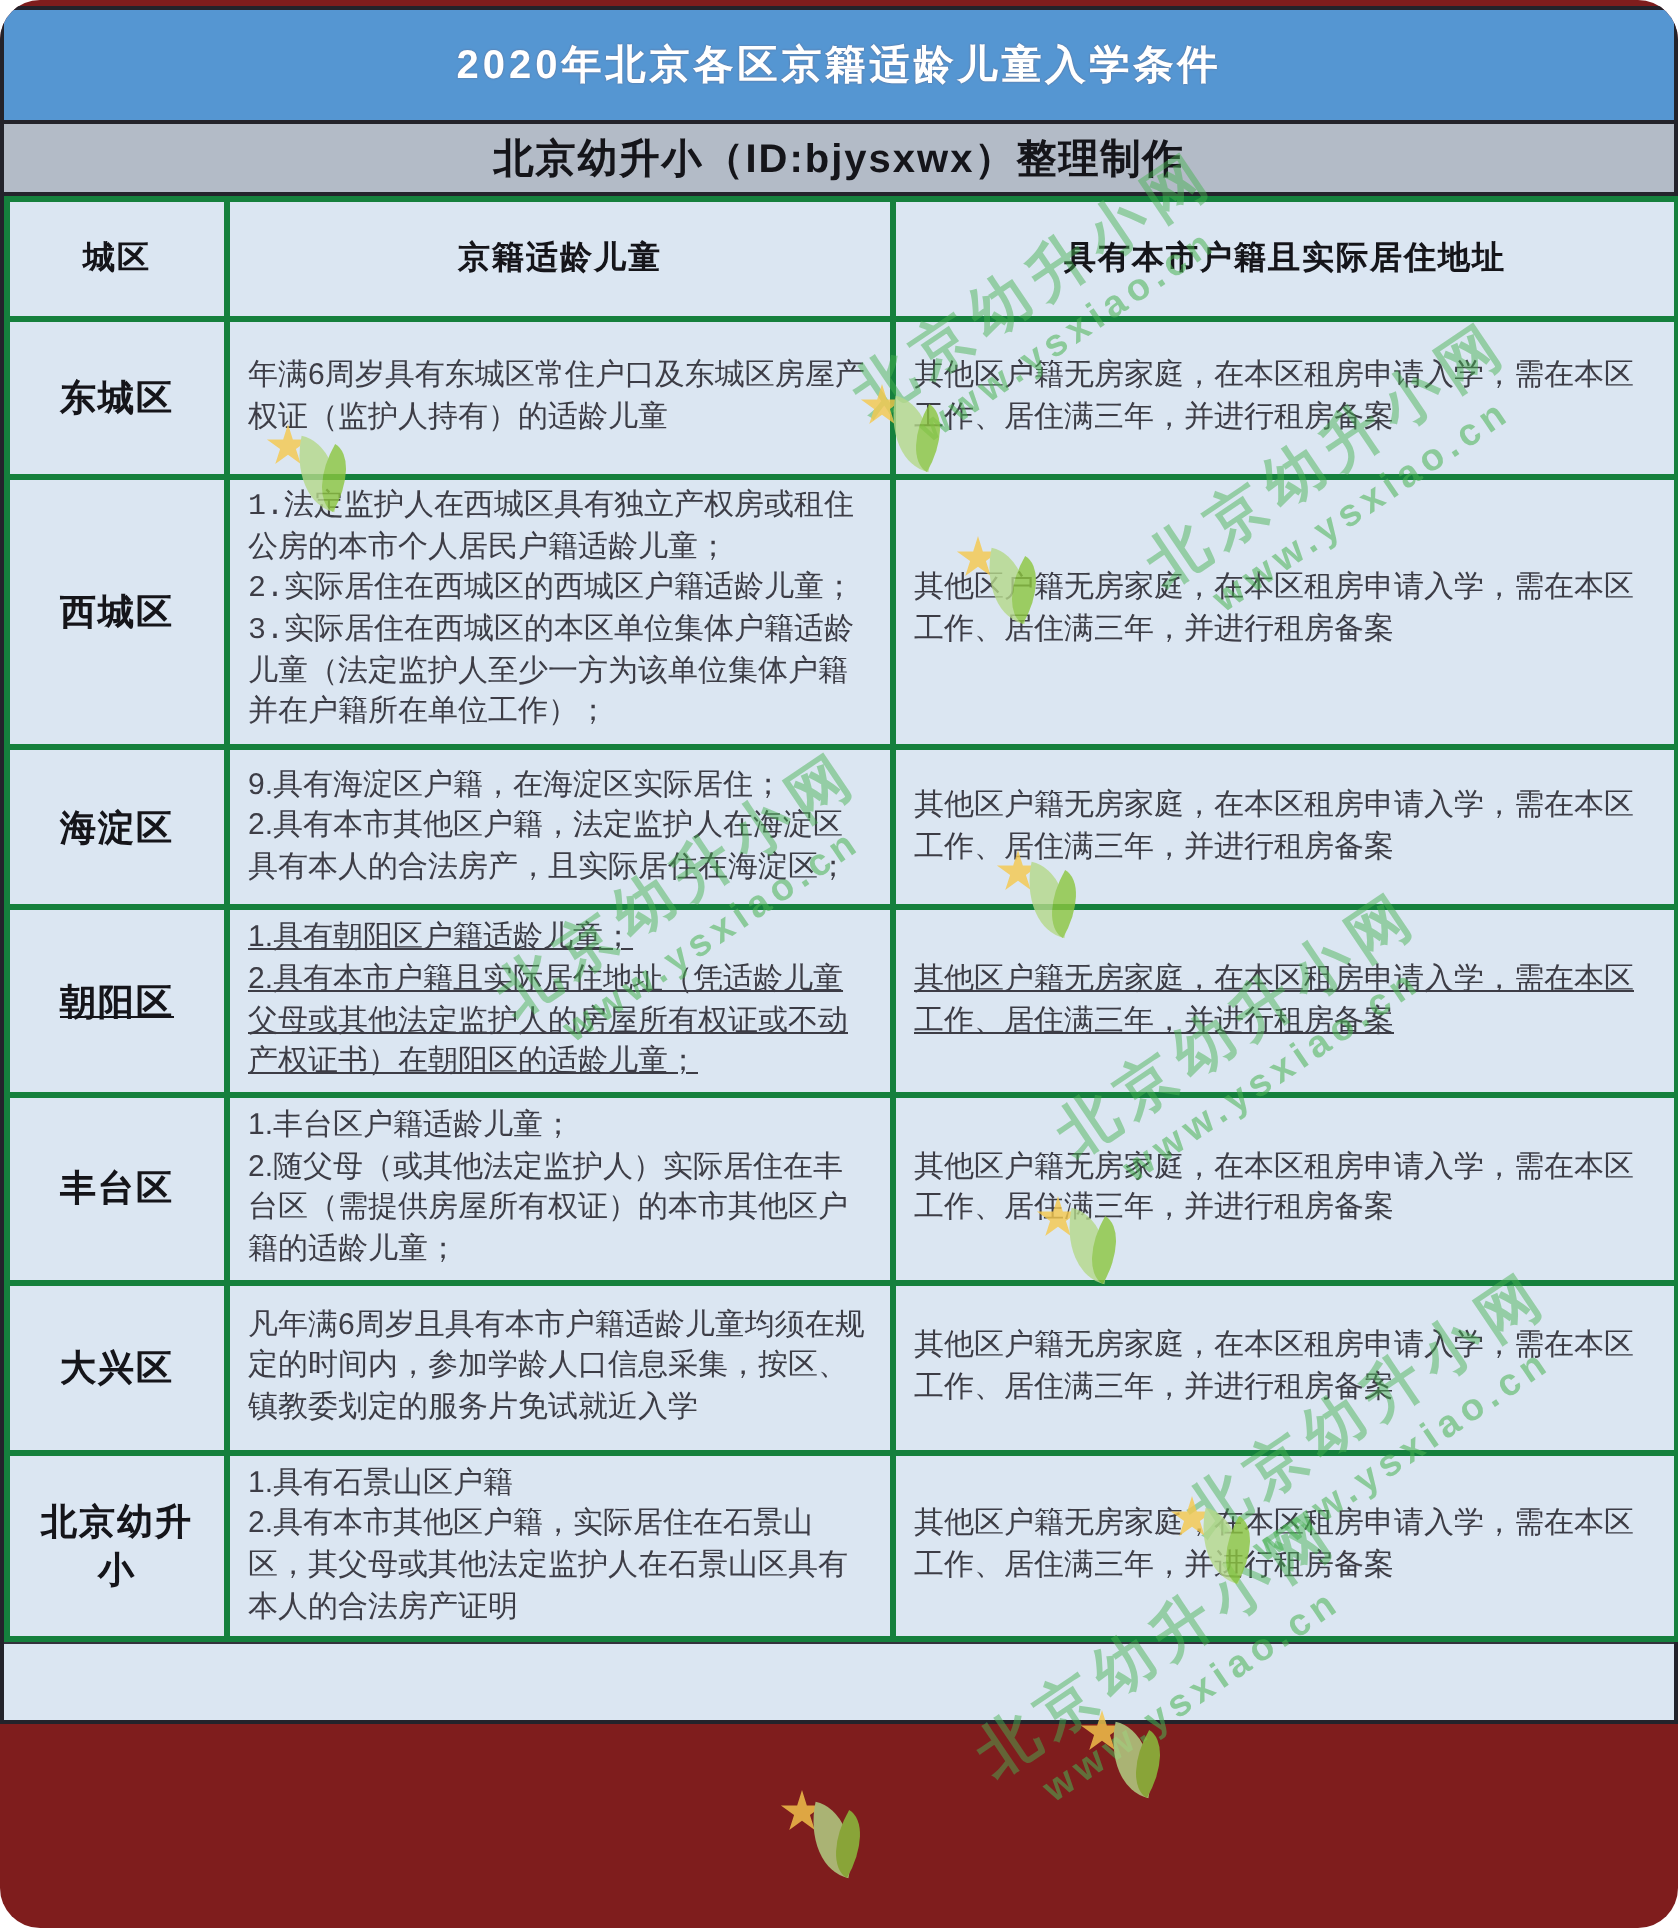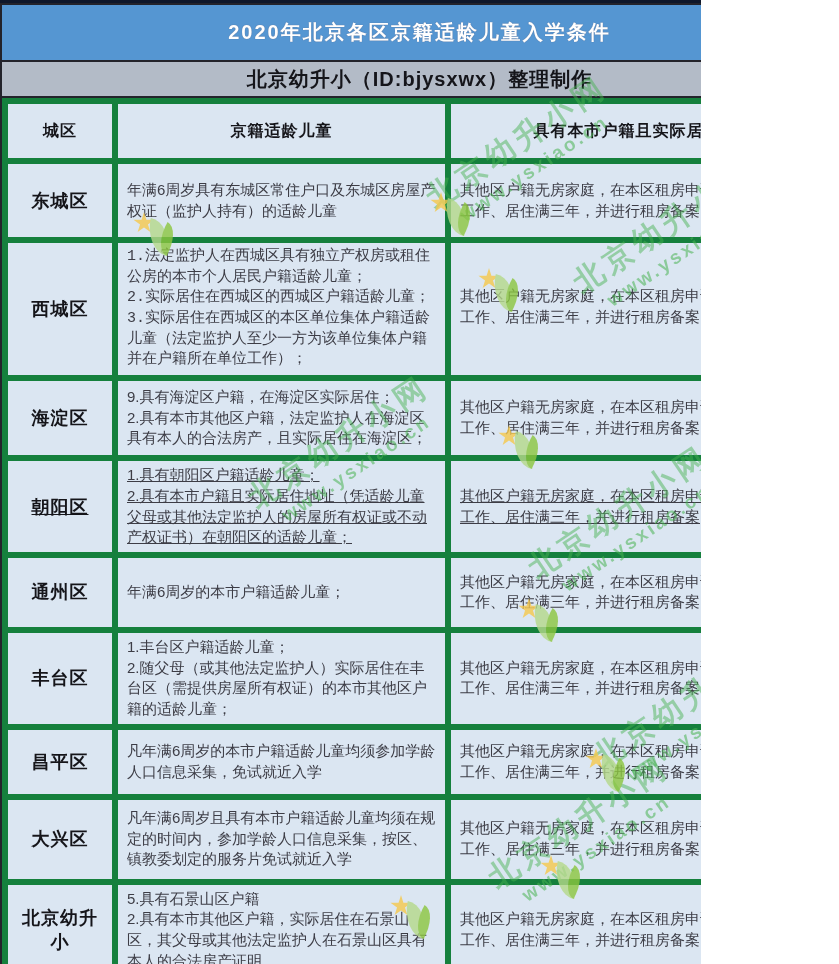--- a/index.html
+++ b/index.html
@@ -1,22 +1,23 @@
 <!DOCTYPE html>
 <html><head>
 <meta charset="utf-8">
 <style>
   html,body { margin:0; padding:0; background:#ffffff; }
   body { font-family: "Liberation Sans", "DejaVu Sans", sans-serif; }
   .page {
     position: relative;
-    width: 701px; height: 964px;
+    width: 839px; height: 964px;
     box-sizing: border-box;
-    background: #0f172a;
+    background: #7f1d1d;
     overflow: hidden;
+    border-radius: 20px;
   }
   .sheet {
     position:absolute; left:0; top:3px; width:839px;
     box-sizing:border-box;
     border:2px solid #23232b;
   }
   .title-bar {
     height:55px; background:#5596d2;
     display:flex; align-items:center; justify-content:center;
     border-bottom:2px solid #23232b;
@@ -27,21 +28,21 @@
   }
   .subtitle-bar {
     height:34px; background:#b3bbc7;
     display:flex; align-items:center; justify-content:center;
     border-bottom:2px solid #23232b;
   }
   .subtitle-bar .t { color:#15151a; font-size:20px; font-weight:bold; letter-spacing:1px; }
   table { border-collapse:collapse; table-layout:fixed; width:835px; }
   col.c1 { width:110px; } col.c2 { width:333px; } col.c3 { width:392px; }
   th, td {
-    border:6px solid #15803d;
+    border:3px solid #15803d;
     background:#dbe6f2;
     padding:4px 9px;
     vertical-align:middle;
     box-sizing:border-box;
   }
   th { font-size:16px; font-weight:bold; color:#15151a; text-align:center; height:60px; letter-spacing:1px; }
   td.district { font-size:18px; font-weight:bold; color:#15151a; text-align:center; letter-spacing:1px;margin-top:30px; }
   td.local, td.rental {
     font-size:15px; color:#3d3d46; line-height:1.38;
     text-align:left; white-space:pre-line;
@@ -128,44 +129,34 @@
           <td class="local">9.具有海淀区户籍，在海淀区实际居住；
 2.具有本市其他区户籍，法定监护人在海淀区具有本人的合法房产，且实际居住在海淀区；</td>
           <td class="rental">其他区户籍无房家庭，在本区租房申请入学，需在本区工作、居住满三年，并进行租房备案</td>
         </tr>
         <tr class="r4">
           <td class="district">朝阳区</td>
           <td class="local">1.具有朝阳区户籍适龄儿童；
 2.具有本市户籍且实际居住地址（凭适龄儿童父母或其他法定监护人的房屋所有权证或不动产权证书）在朝阳区的适龄儿童；</td>
           <td class="rental">其他区户籍无房家庭，在本区租房申请入学，需在本区工作、居住满三年，并进行租房备案</td>
         </tr>
-        <tr class="r5">
-          <td class="district">通州区</td>
-          <td class="local">年满6周岁的本市户籍适龄儿童；</td>
-          <td class="rental">其他区户籍无房家庭，在本区租房申请入学，需在本区工作、居住满三年，并进行租房备案</td>
-        </tr>
         <tr class="r6">
           <td class="district">丰台区</td>
           <td class="local">1.丰台区户籍适龄儿童；
 2.随父母（或其他法定监护人）实际居住在丰台区（需提供房屋所有权证）的本市其他区户籍的适龄儿童；</td>
           <td class="rental">其他区户籍无房家庭，在本区租房申请入学，需在本区工作、居住满三年，并进行租房备案</td>
         </tr>
-        <tr class="r7">
-          <td class="district">昌平区</td>
-          <td class="local">凡年满6周岁的本市户籍适龄儿童均须参加学龄人口信息采集，免试就近入学</td>
-          <td class="rental">其他区户籍无房家庭，在本区租房申请入学，需在本区工作、居住满三年，并进行租房备案</td>
-        </tr>
         <tr class="r8">
           <td class="district">大兴区</td>
           <td class="local">凡年满6周岁且具有本市户籍适龄儿童均须在规定的时间内，参加学龄人口信息采集，按区、镇教委划定的服务片免试就近入学</td>
           <td class="rental">其他区户籍无房家庭，在本区租房申请入学，需在本区工作、居住满三年，并进行租房备案</td>
         </tr>
         <tr class="r9">
           <td class="district">北京幼升小</td>
-          <td class="local">5.具有石景山区户籍
+          <td class="local">1.具有石景山区户籍
 2.具有本市其他区户籍，实际居住在石景山区，其父母或其他法定监护人在石景山区具有本人的合法房产证明</td>
           <td class="rental">其他区户籍无房家庭，在本区租房申请入学，需在本区工作、居住满三年，并进行租房备案</td>
         </tr>
       </tbody>
     </table>
 
     <div class="footer-bar">
       
     </div>
   </div>

